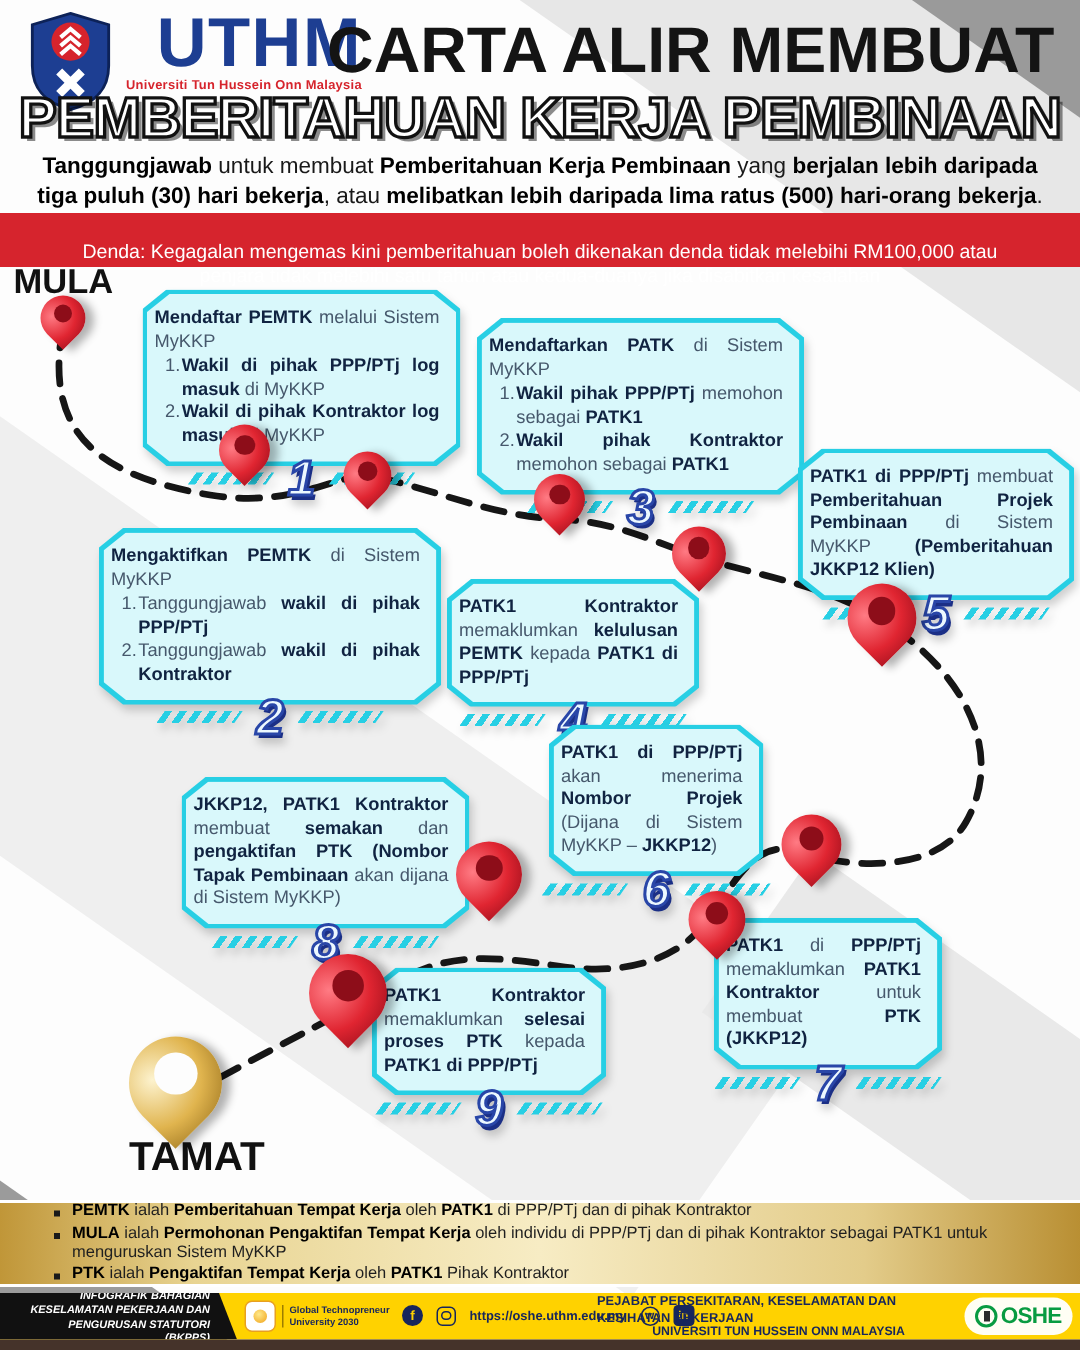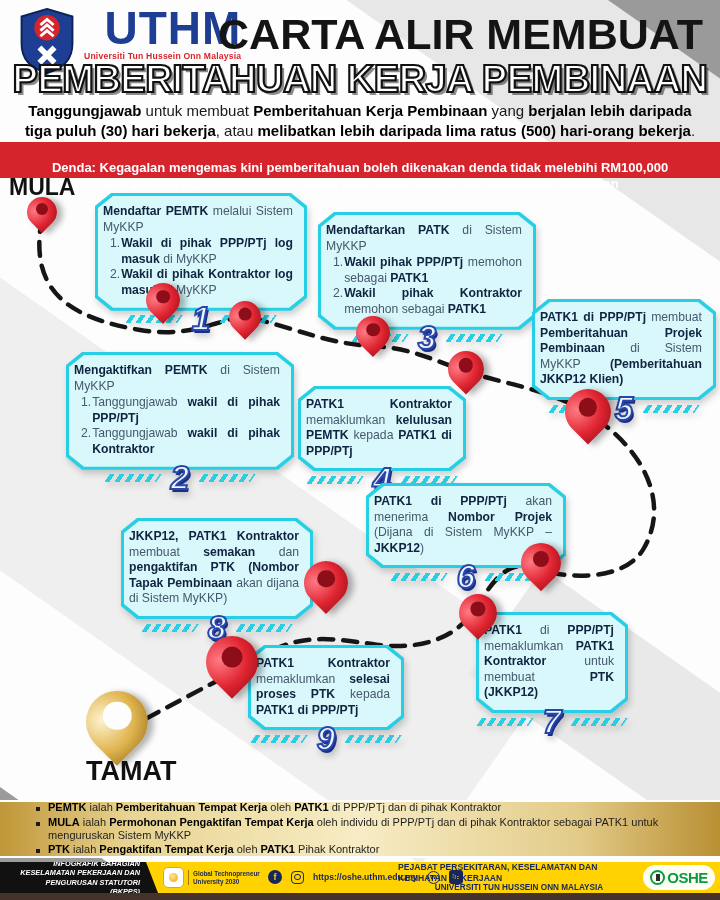--- a/index.html
+++ b/index.html
@@ -22,21 +22,21 @@
   #logo .uthm-tag{color:#d6242c;font-weight:700;font-size:8.6px;margin-top:2px;letter-spacing:.2px;}
   #title{position:absolute;left:205px;right:4px;top:10px;text-align:center;
          font-size:43px;font-weight:900;letter-spacing:0;color:#141414;white-space:nowrap;}
   #subtitle{position:absolute;left:0;right:0;top:58px;text-align:center;font-size:38px;font-weight:900;
          color:#ffffff;-webkit-text-stroke:2.2px #111;letter-spacing:-.5px;white-space:nowrap;
          text-shadow:3px 3px 0 rgba(0,0,0,.45);}
   #intro{position:absolute;left:14px;right:14px;top:101px;text-align:center;font-size:15px;line-height:1.32;color:#191919;}
   #intro .bb{font-weight:800;color:#000;}
   #penalty{position:absolute;left:0;right:0;top:142px;height:36px;background:#d6242d;color:#fff;
          display:flex;align-items:center;justify-content:center;text-align:center;}
-  #penalty .pt{font-size:13px;font-weight:700;line-height:1.25;max-width:640px;margin-top:32px;}
+  #penalty .pt{font-size:13px;font-weight:400;line-height:1.25;max-width:640px;margin-top:32px;}
 
   
   #flow-svg{position:absolute;left:0;top:0;width:720px;height:900px;z-index:1;}
 
   .start-label{position:absolute;left:9px;top:174px;font-size:23px;font-weight:900;color:#111;z-index:3;}
   .end-label{position:absolute;left:86px;top:756px;font-size:27px;font-weight:900;color:#111;z-index:3;}
 
   
   .pin{position:absolute;z-index:4;}
   .pin::before{content:'';position:absolute;left:0;top:0;width:100%;height:100%;
@@ -65,21 +65,21 @@
      background:repeating-linear-gradient(90deg,#27cfe4 0 5px,transparent 5px 10px);}
   .num{font-size:33px;font-weight:900;font-style:italic;line-height:.8;color:#ecf8ff;
      -webkit-text-stroke:2px #2946a8;text-shadow:2px 3px 0 #1b2f86;}
 
   
   #box1{left:95px;top:193px;width:212px;}
   #box3{left:318px;top:212px;width:218px;}
   #box5{left:532px;top:299px;width:184px;}
   #box2{left:66px;top:352px;width:228px;}
   #box4{left:298px;top:386px;width:168px;}
-  #box6{left:366px;top:483px;width:200px;}
+  #box6{left:366px;top:483px;width:143px;}
   #box8{left:121px;top:518px;width:192px;}
   #box7{left:476px;top:612px;width:152px;}
   #box9{left:248px;top:645px;width:156px;}
 
   
   #notes{position:absolute;left:0;right:0;top:800px;height:58px;z-index:3;
      background:linear-gradient(90deg,#c09638 0,#e8d492 18%,#f7ecc4 50%,#e3cc8a 80%,#b98f33 100%);
      border-top:2px solid #fff;border-bottom:2px solid #fff;
      display:flex;flex-direction:column;justify-content:center;gap:1px;padding:0 18px 0 36px;box-sizing:border-box;}
   .note-line{display:flex;align-items:flex-start;font-size:11px;line-height:1.22;color:#1f1f1f;}

